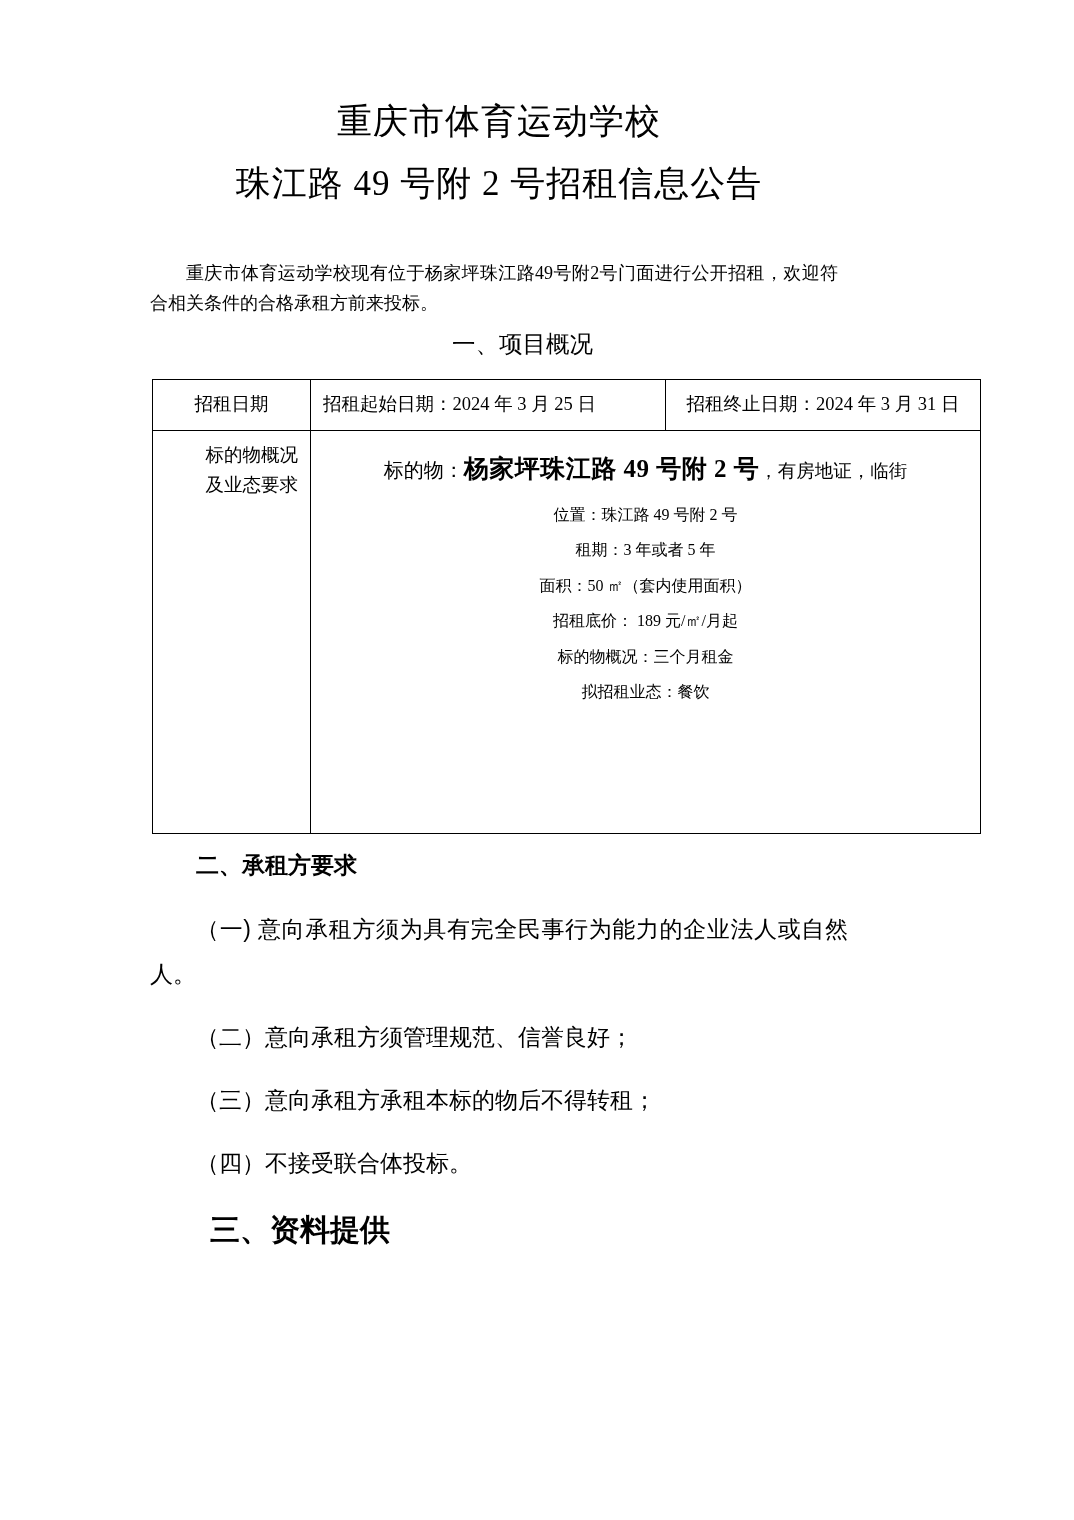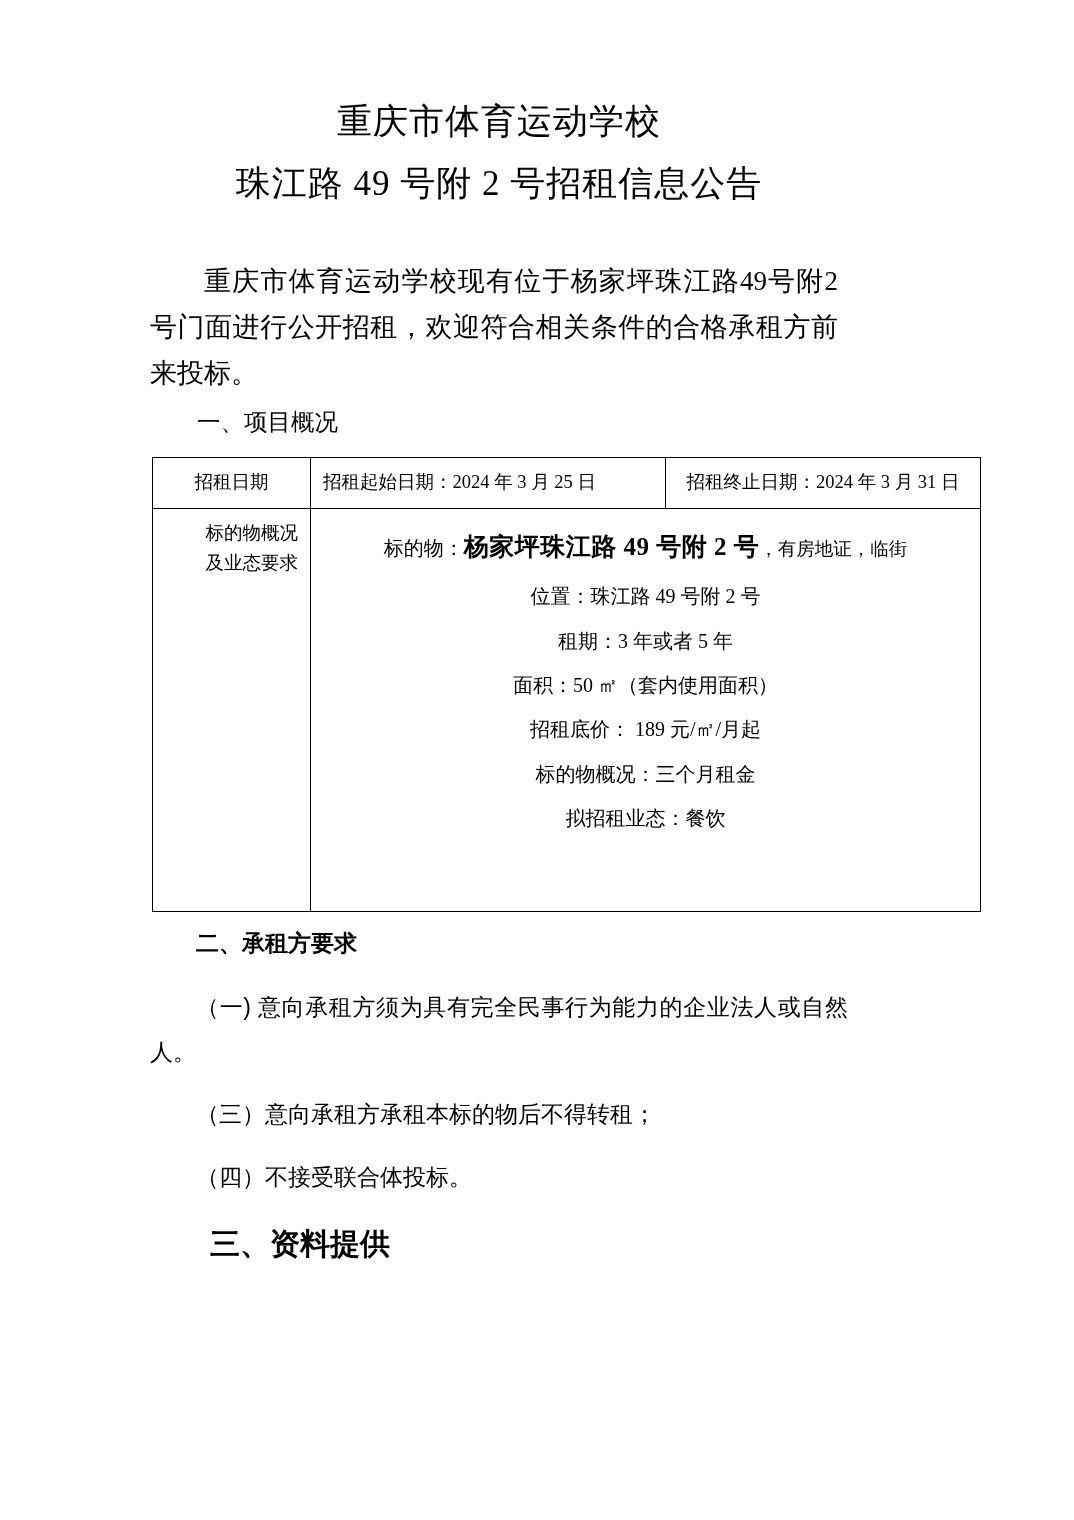--- a/index.html
+++ b/index.html
@@ -28,31 +28,32 @@
     font-size: 35px;
     line-height: 1.55;
     font-weight: 500;
     letter-spacing: 1px;
   }
   .title-line.second {
     font-size: 35px;
     margin-top: 8px;
   }
   p.body-text {
-    font-size: 27px;
+    font-size: 18px;
     line-height: 1.72;
     margin: 0 10px 6px 0;
     text-indent: 2em;
     text-align: justify;
   }
   .section-head {
     font-size: 23.5px;
     line-height: 1.7;
     margin: 2px 0 14px 0;
     text-indent: 2em;
+    text-align: center;
   }
   table.info {
     border-collapse: collapse;
     width: 775px;
     margin: 8px 0 10px 2px;
     table-layout: fixed;
     padding-left: 48px;
   }
   table.info td {
     border: 1px solid #000000;
@@ -76,21 +77,21 @@
     display: block;
     text-align: right;
   }
   td.detail-cell {
     padding-top: 14px;
     padding-bottom: 28px;
     height: 382px;
   }
   .detail-line {
     text-align: center;
-    font-size: 20px;
+    font-size: 16px;
     line-height: 2.22;
     white-space: nowrap;
   }
   .detail-line.first {
     font-size: 20px;
   }
   .big-bold {
     font-size: 25px;
     font-weight: bold;
     letter-spacing: 0.5px;
@@ -159,19 +160,20 @@
           <div class="detail-line">拟招租业态：餐饮</div>
         </td>
       </tr>
     </tbody>
   </table>
 
   <div class="sec2-head">二、承租方要求</div>
 
   <div class="req-list">
     <p>（一) 意向承租方须为具有完全民事行为能力的企业法人或自然人。</p>
+    <p>（二）意向承租方须管理规范、信誉良好；</p>
     <p>（三）意向承租方承租本标的物后不得转租；</p>
     <p>（四）不接受联合体投标。</p>
   </div>
 
   <div class="sans-head">三、资料提供</div>
 
 </div>
 
 </body></html>

